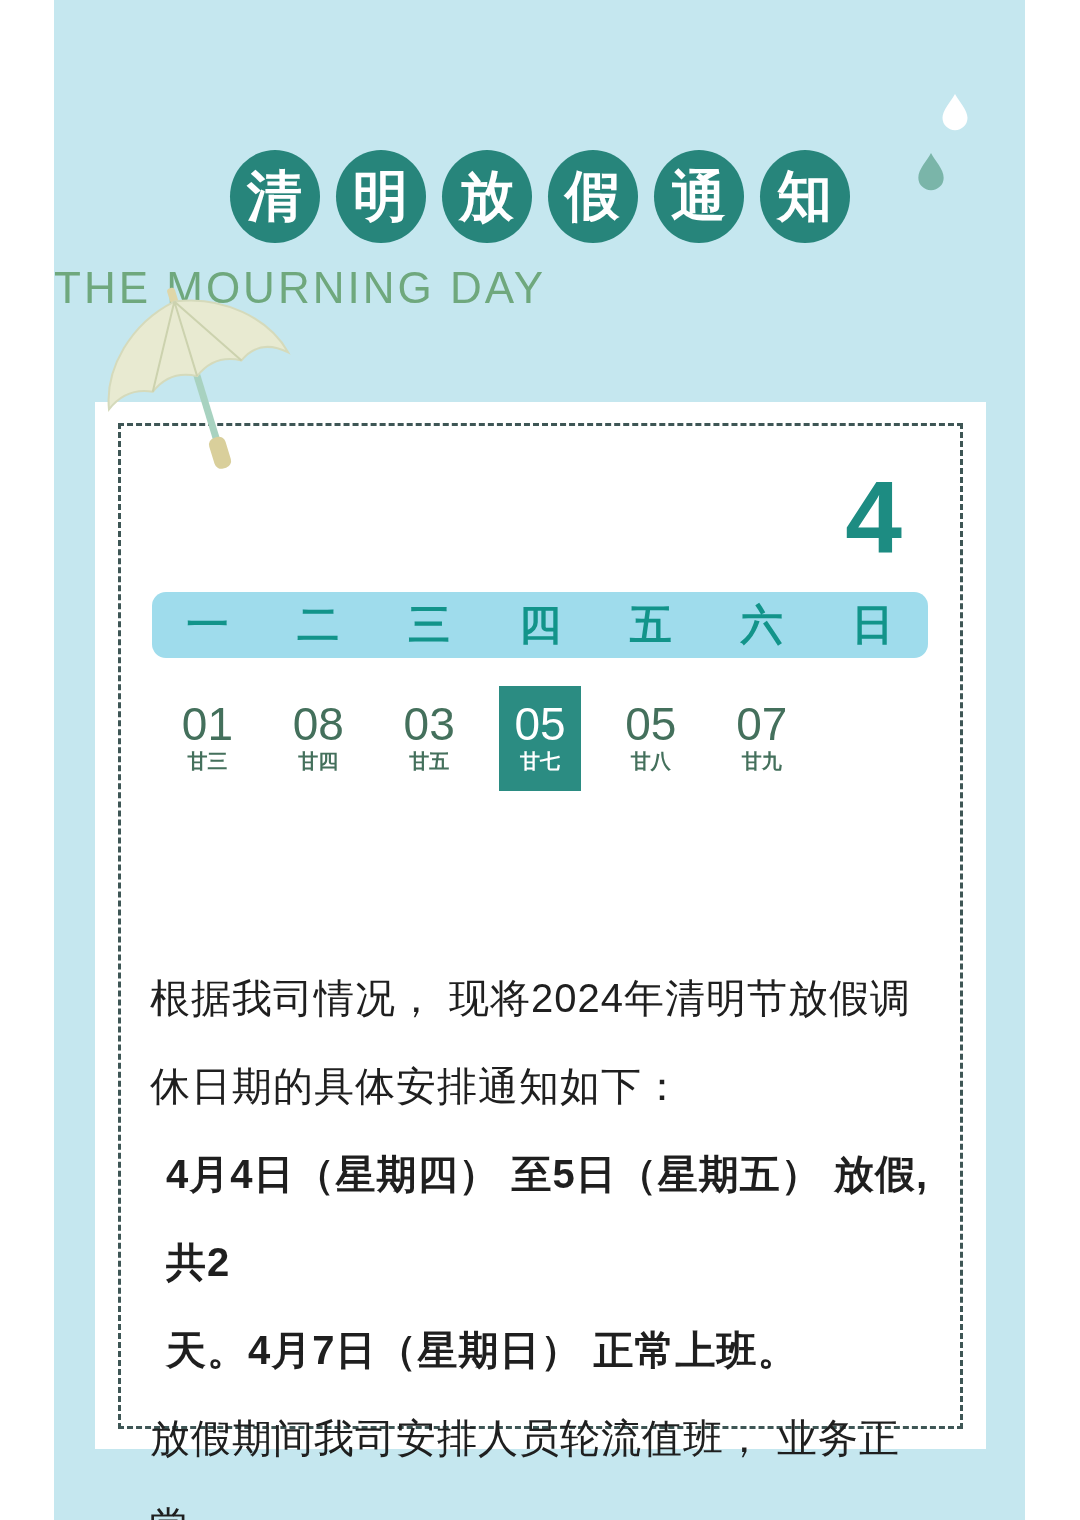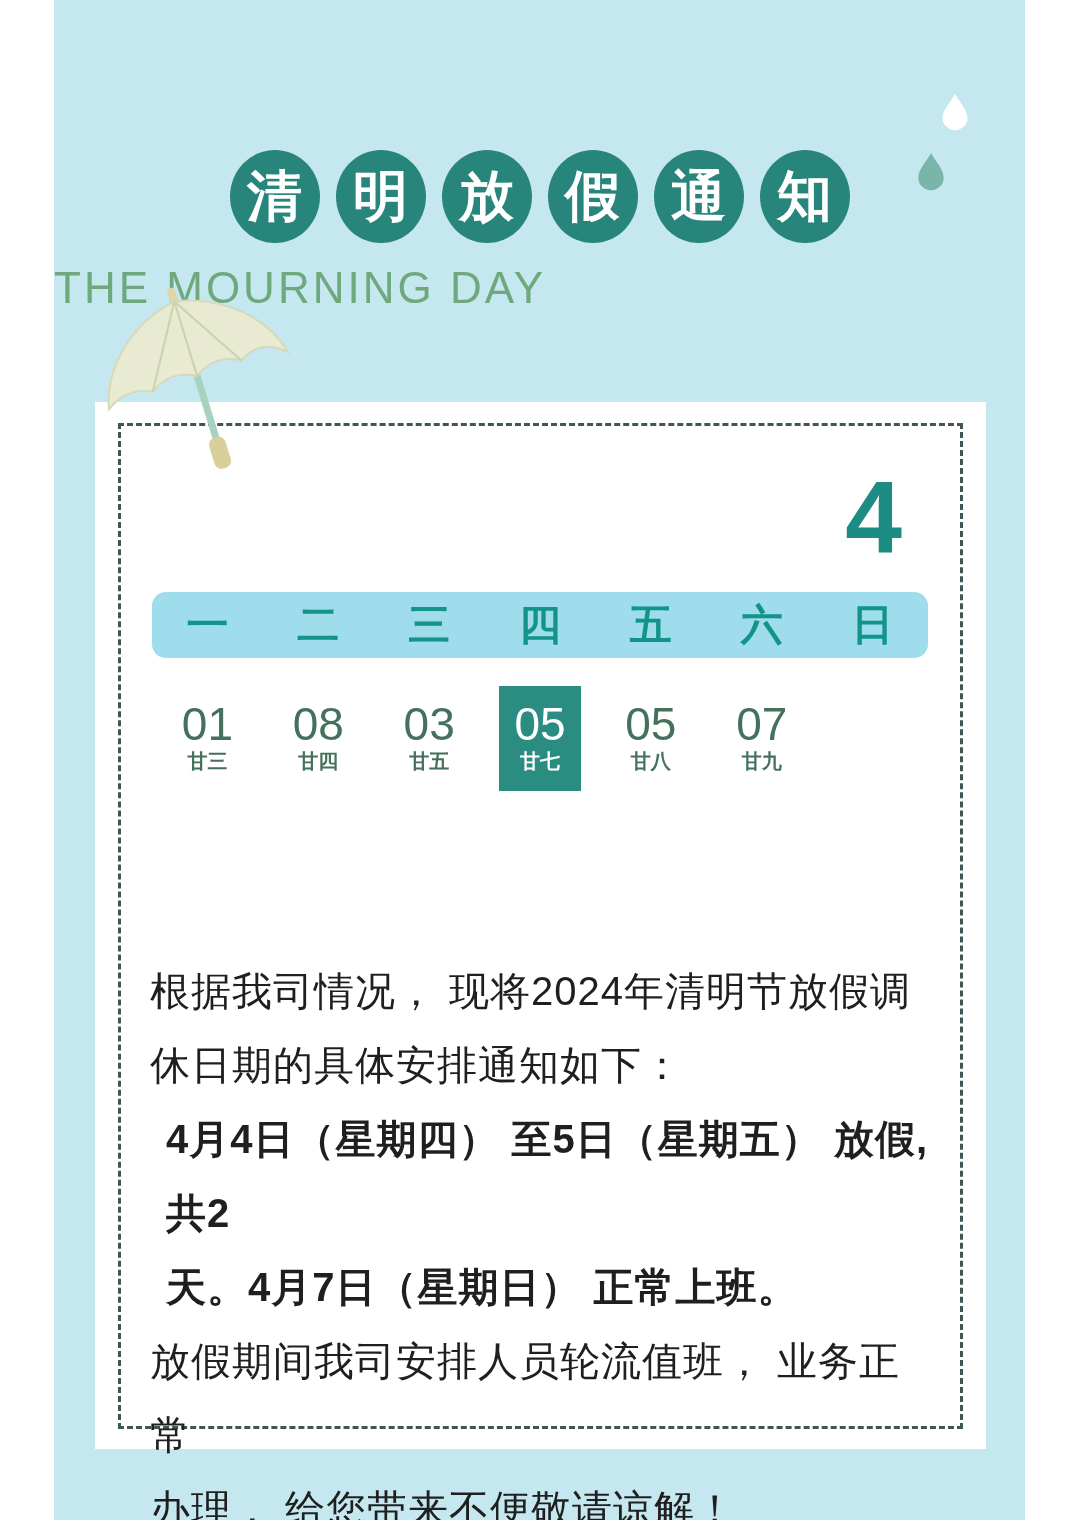--- a/index.html
+++ b/index.html
@@ -43,21 +43,21 @@
   .days{position:absolute;left:57px;top:284px;width:776px;display:grid;
     grid-template-columns:repeat(7,1fr);}
   .day{display:flex;justify-content:center;align-items:flex-start;}
   .day-inner{display:flex;flex-direction:column;align-items:center;padding:14px 15px 16px;}
   .day-inner.hl{background:var(--highlight_bg);}
   .day-num{font-size:46px;color:var(--date_green);line-height:1.05;}
   .day-lunar{font-size:20px;color:var(--date_green);margin-top:0;white-space:nowrap;font-weight:bold;}
   .day-inner.hl .day-num,.day-inner.hl .day-lunar{color:var(--highlight_text);}
 
   .notice{position:absolute;left:55px;top:552px;width:790px;}
-  .notice p{font-size:40px;line-height:74px;letter-spacing:1px;color:var(--body_text);
+  .notice p{font-size:40px;line-height:88px;letter-spacing:1px;color:var(--body_text);
     white-space:pre-line;}
   .notice p.bold{font-weight:bold;margin-left:16px;}
 
   .umbrella{position:absolute;left:88px;top:284px;z-index:5;}
 </style>
 </head>
 <body>
 
 <div id="page">
   <div class="poster"></div>

